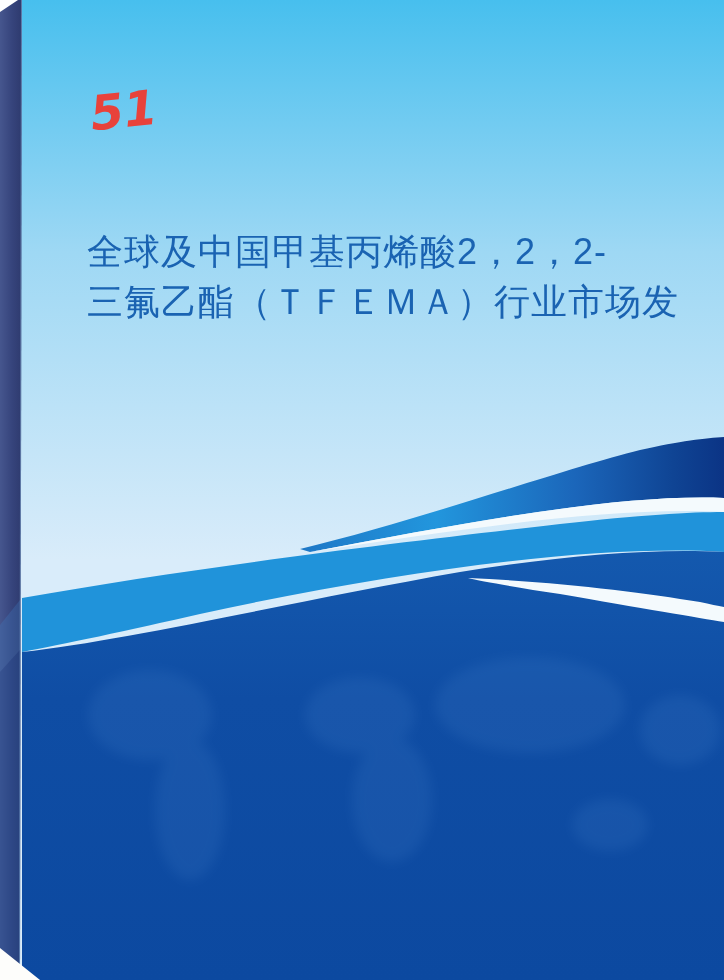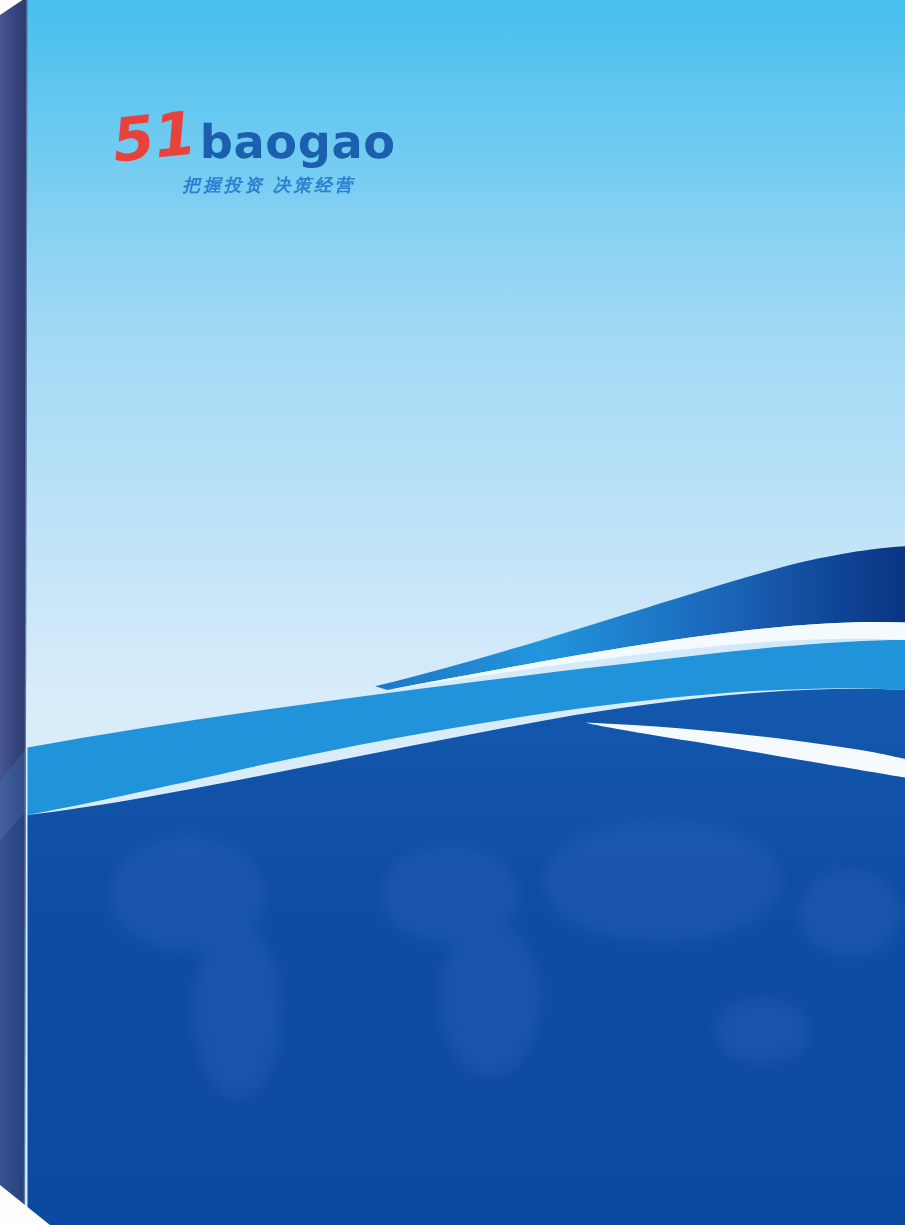--- a/index.html
+++ b/index.html
@@ -105,21 +105,21 @@
 
     <line x1="21.5" y1="0" x2="19.5" y2="980" stroke="#8fb8dd" stroke-width="1" opacity="0.5"></line>
 
     <polygon points="0,0 18,0 0,12" fill="#ffffff"></polygon>
     <polygon points="0,948 40,980 0,980" fill="#fdfdfb"></polygon>
   </svg>
 
   <div class="logo">
     <div class="logo-row">
       <span class="logo-mark">51</span>
-      <span class="logo-name">baogao</span>
     </div>
-    <div class="logo-tagline">把握投资 决策经营</div>
   </div>
 
   <div class="report-title">
+    <div class="line">全球及中国甲基丙烯酸2，2，2-</div>
+    <div class="line">三氟乙酯（ＴＦＥＭＡ）行业市场发</div>
   </div>
 
 </div>
 
 </body></html>

